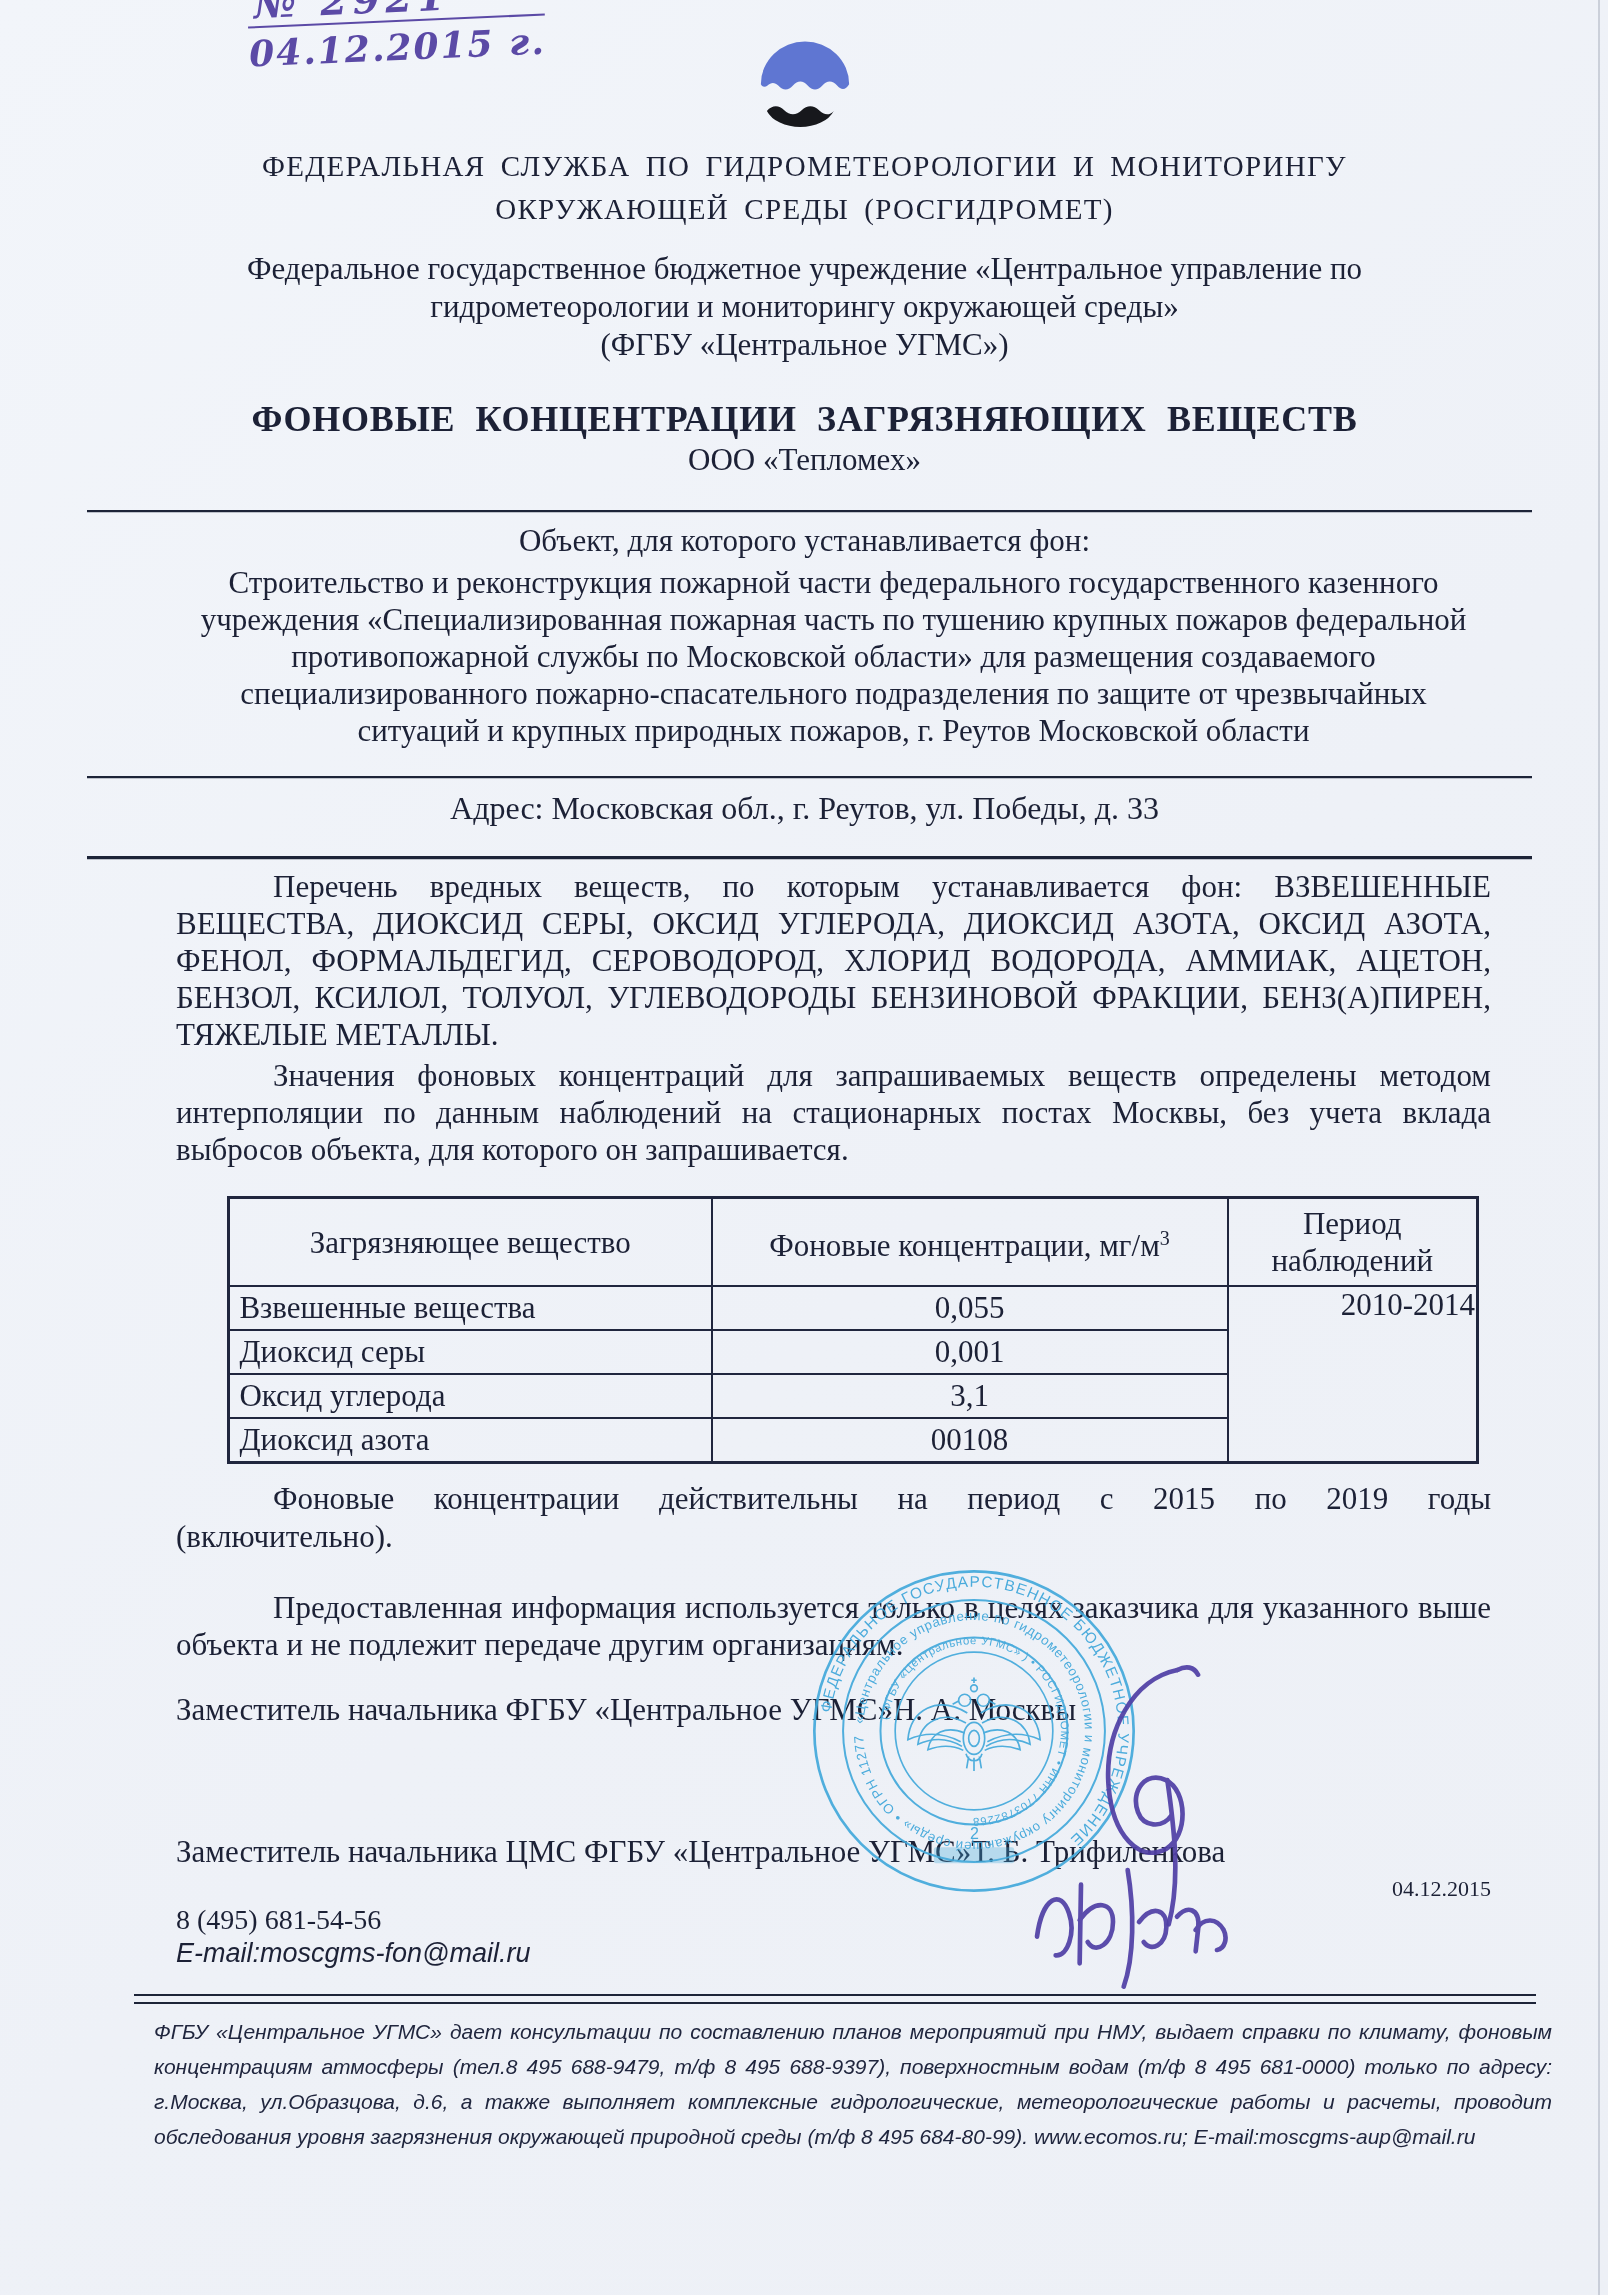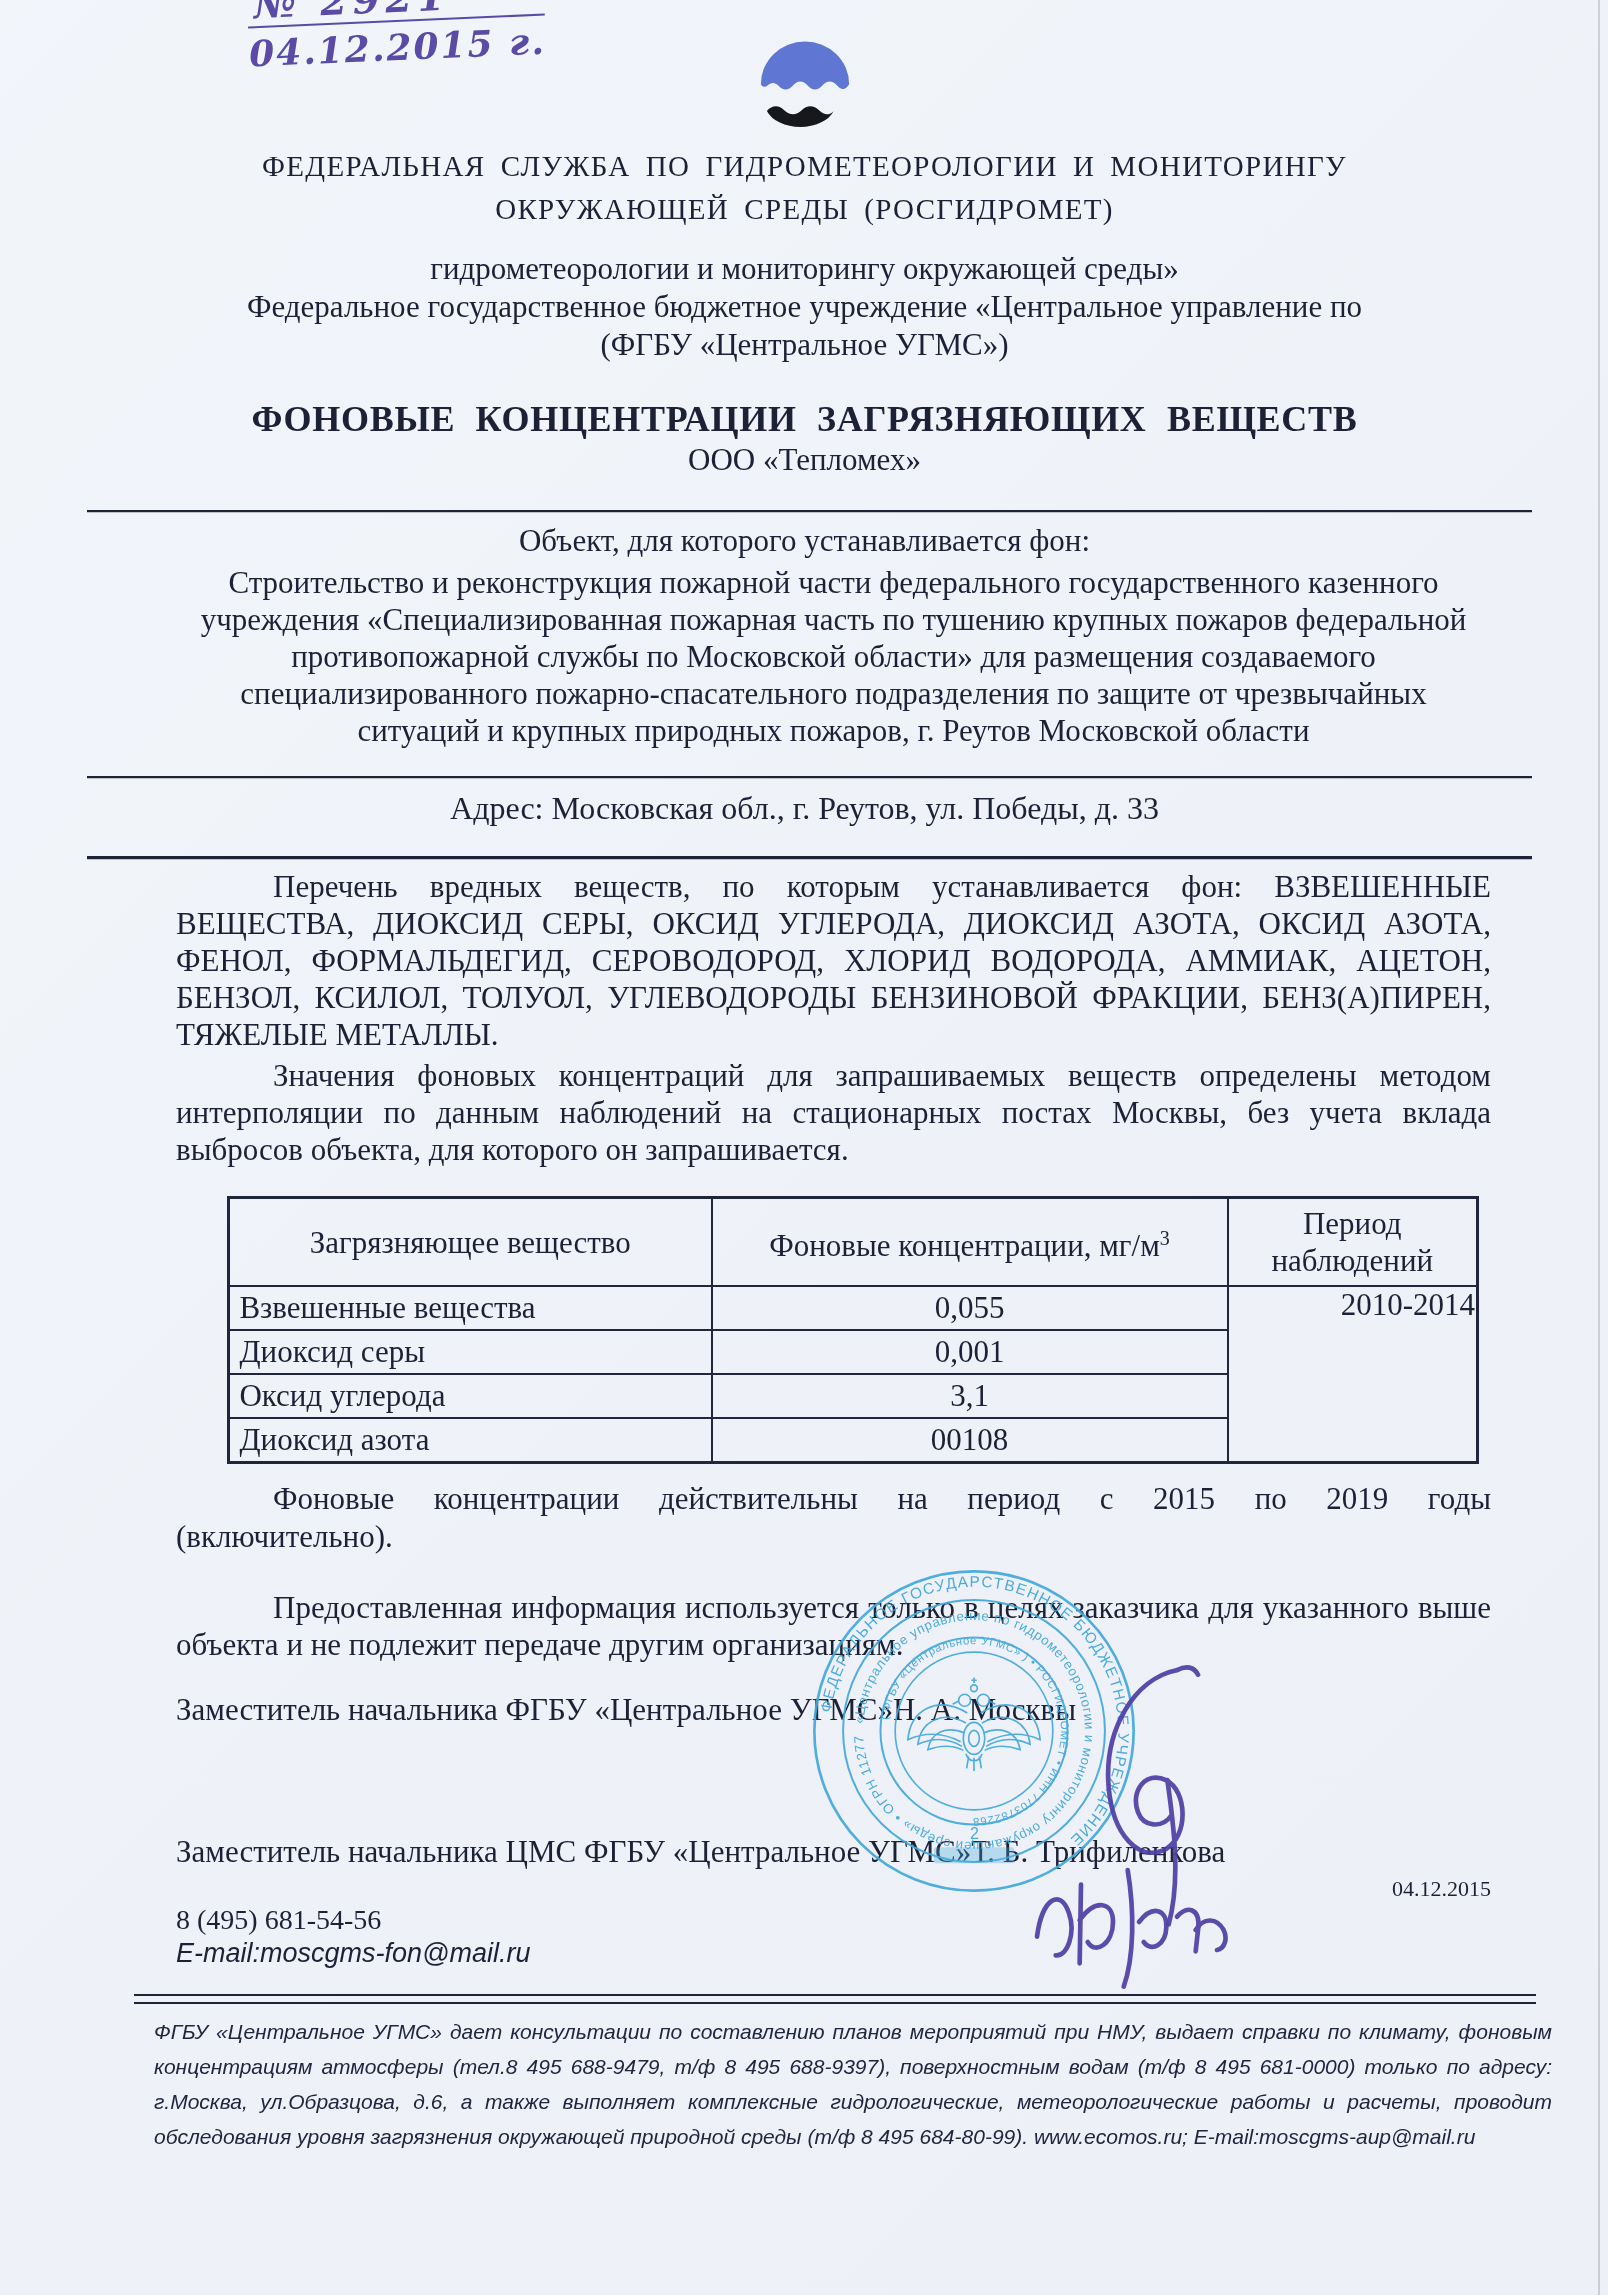--- a/index.html
+++ b/index.html
@@ -97,22 +97,22 @@
         A 53,36 0 0 1 13,130 Z"></path>
     </svg>
   </div>
 
   <div class="header-block center">
     <div class="header-line">ФЕДЕРАЛЬНАЯ СЛУЖБА ПО ГИДРОМЕТЕОРОЛОГИИ И МОНИТОРИНГУ</div>
     <div class="header-line">ОКРУЖАЮЩЕЙ СРЕДЫ (РОСГИДРОМЕТ)</div>
   </div>
 
   <div class="inst-block center">
+    <div class="inst-line">Федеральное государственное бюджетное учреждение «Центральное управление по</div>
     <div class="inst-line">гидрометеорологии и мониторингу окружающей среды»</div>
-    <div class="inst-line">Федеральное государственное бюджетное учреждение «Центральное управление по</div>
     <div class="inst-line">(ФГБУ «Центральное УГМС»)</div>
   </div>
 
   <div class="doc-title center">ФОНОВЫЕ КОНЦЕНТРАЦИИ ЗАГРЯЗНЯЮЩИХ ВЕЩЕСТВ</div>
 
   <div class="req-name center">ООО «Тепломех»</div>
 
   <div class="rule rule-1"></div>
 
   <div class="obj-label center">Объект, для которого устанавливается фон:</div>

